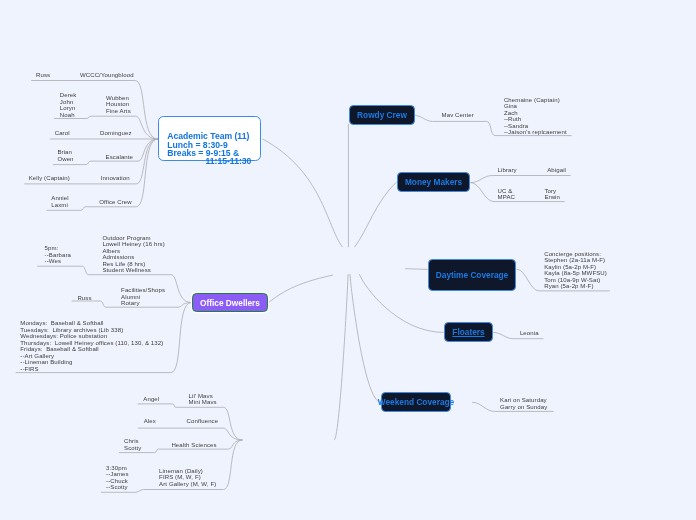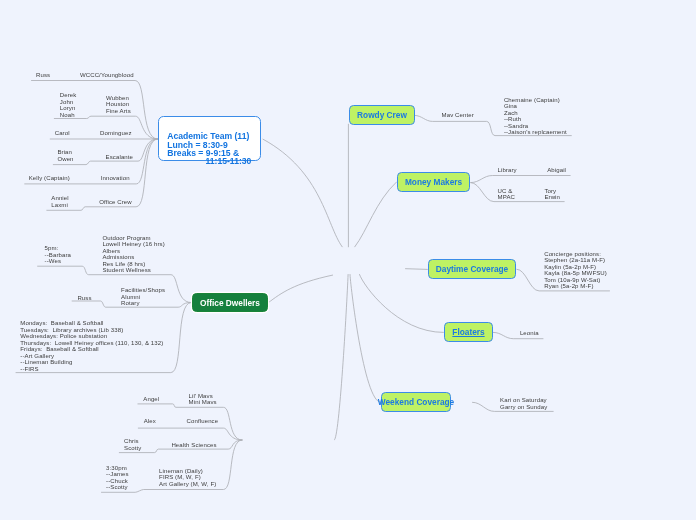--- a/index.html
+++ b/index.html
@@ -4,22 +4,22 @@
 <style>
   html,body{margin:0;padding:0;}
   body{width:696px;height:520px;background:#eff3fd;font-family:"Liberation Sans",sans-serif;overflow:hidden;
         -webkit-font-smoothing:antialiased;}
   #stage{position:relative;width:696px;height:520px;background:#eff3fd;}
   svg.links{position:absolute;left:0;top:0;width:696px;height:520px;}
   .node{position:absolute;box-sizing:border-box;display:flex;align-items:center;justify-content:center;
         font-weight:bold;white-space:pre;}
   .root{background:#1b95e6;color:#ffffff;font-size:10.8px;border-radius:4px;
         box-shadow:0 0 0 1.4px #ffffff;}
-  .branch{background:#bef264;border:1.5px solid #3b8ce8;color:#1b7ae2;font-size:8.3px;border-radius:4.5px;}
-  .branch.green{background:#15803d;border:1.5px solid #1a8438;color:#ffffff;box-shadow:0 0 0 1.2px #ffffff;}
+  .branch{background:#0f172a;border:1.5px solid #3b8ce8;color:#1b7ae2;font-size:8.3px;border-radius:4.5px;}
+  .branch.green{background:#8b5cf6;border:1.5px solid #1a8438;color:#ffffff;box-shadow:0 0 0 1.2px #ffffff;}
   .multi{position:absolute;box-sizing:border-box;border-radius:5.5px;background:#fff;border:1.5px solid #3b8ce8;
          color:#1274e0;font-size:8.6px;font-weight:bold;white-space:pre;line-height:8.45px;
          display:flex;align-items:center;padding-left:8.3px;padding-top:21px;}
   .leaf{position:absolute;color:#3c3c3c;font-size:6.05px;letter-spacing:0.1px;white-space:pre;line-height:6.5px;}
 </style>
 </head>
 <body>
 
 <div id="stage">
   <svg class="links" viewBox="0 0 696 520">
@@ -57,21 +57,21 @@
 
   <div class="multi" style="left:158px;top:116px;width:103px;height:45px;">Academic Team (11)
 Lunch = 8:30-9
 Breaks = 9-9:15 &amp;
                 11:15-11:30</div>
 
   <div class="node branch" style="left:349px;top:105px;width:66px;height:20px;">Rowdy Crew</div>
 
   <div class="node branch" style="left:397px;top:172px;width:73px;height:20px;">Money Makers</div>
 
-  <div class="node branch" style="left:428px;top:259px;width:88px;height:20px;">Daytime Coverage</div>
+  <div class="node branch" style="left:428px;top:259px;width:88px;height:32px;">Daytime Coverage</div>
 
   <div class="node branch" style="left:444px;top:322px;width:49px;height:20px;text-decoration:underline;">Floaters</div>
 
   <div class="node branch" style="left:381px;top:392px;width:70px;height:20px;">Weekend Coverage</div>
 
 
   <div class="node branch green" style="left:192px;top:293px;width:76px;height:19px;">Office Dwellers</div>
 
   <div class="leaf" style="left:36.0px;top:71.6px;">Russ</div>
   <div class="leaf" style="left:79.9px;top:71.6px;">WCCC/Youngblood</div>

